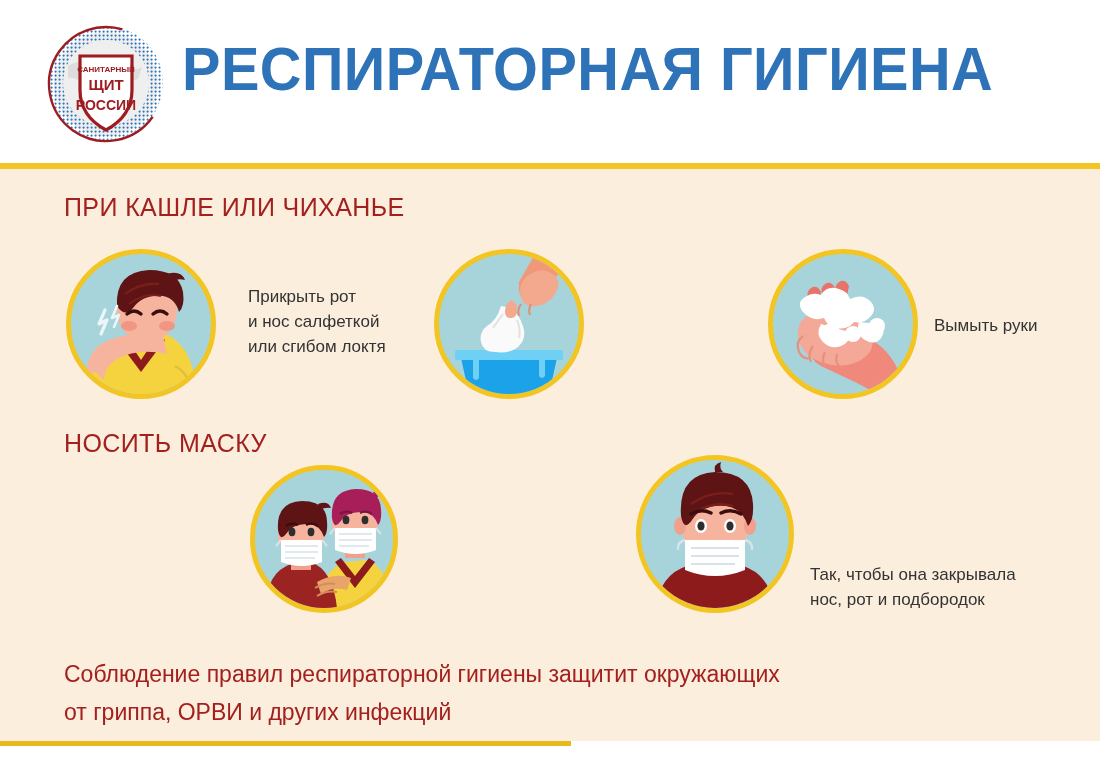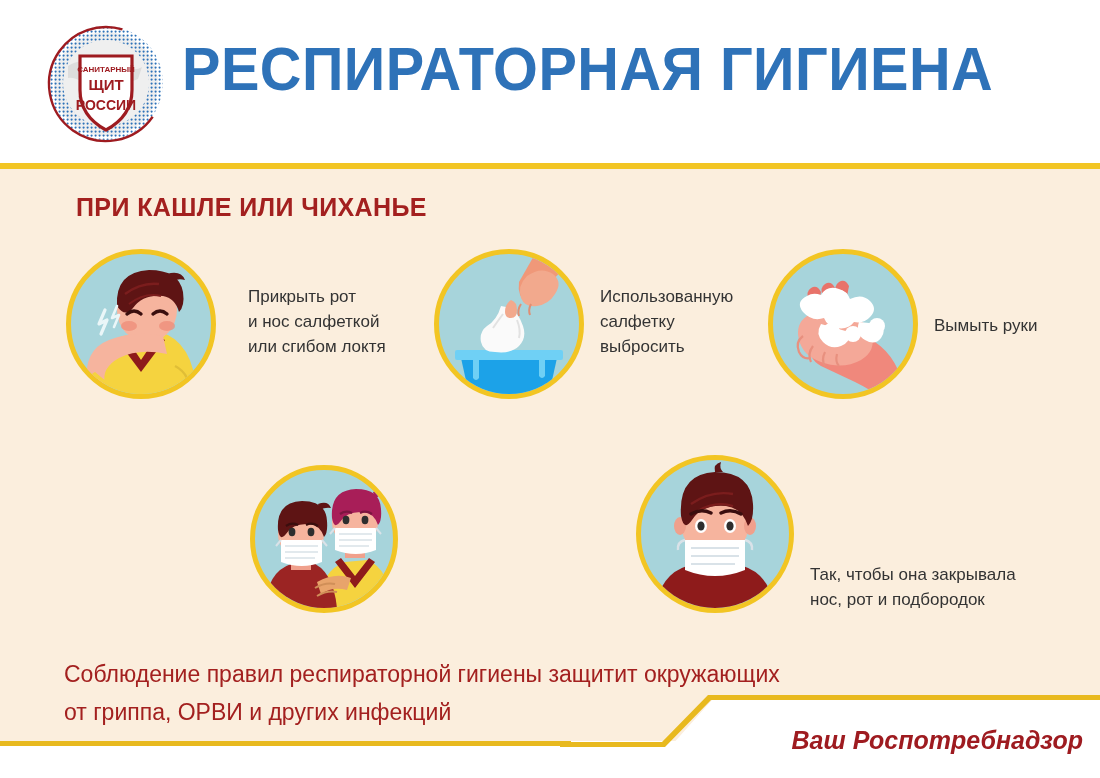--- a/index.html
+++ b/index.html
@@ -110,26 +110,25 @@
     font-style: italic;
     color: #9E1B20;
     font-family: "Liberation Sans Narrow", "Liberation Sans", sans-serif;
     white-space: nowrap;
   }
 
   
   .section-head {
     position: absolute;
     font-size: 25px;
-    font-weight: bold;
+    font-weight: normal;
     letter-spacing: 0.4px;
     color: #A3201F;
     font-family: "Liberation Sans Narrow", "Liberation Sans", sans-serif;
     white-space: nowrap;
-    margin-left: 12px;
   }
   #head-cough { left: 64px; top: 193px; }
   #head-mask  { left: 64px; top: 429px; }
 
   
   .circ {
     position: absolute;
     border-radius: 50%;
     background: #A7D4DB;
     border: 5px solid #F2C523;
@@ -263,23 +262,20 @@
       <path d="M96 0 q24 0 30 14 l-38 36 q-10 -8 -8 -22 Z" fill="#F09879"></path>
 
       <path d="M88 22 q14 -10 26 -2 q10 8 2 20 q-6 10 -18 12 q-12 2 -16 -8
                q-4 -12 6 -22 Z" fill="#F2A98D"></path>
 
       <path d="M72 46 q-6 4 -6 12 q0 6 6 6 q6 0 6 -8 q0 -8 -6 -10 Z" fill="#F2A98D"></path>
       <path d="M82 50 q-4 6 -2 12" stroke="#E08E74" stroke-width="2" fill="none"></path>
       <path d="M92 50 q-3 6 -1 11" stroke="#E08E74" stroke-width="2" fill="none"></path>
     </svg>
   </div>
-  <div class="caption" style="left:600px; top:284px;">Использованную
-салфетку
-выбросить</div>
 
   <div class="circ" style="left:768px; top:249px; width:150px; height:150px;">
     <svg width="140" height="140" viewBox="0 0 140 140">
 
       <path d="M132 140 q-6 -36 -30 -52 l-38 -12 q-20 -2 -26 14
                q-4 14 10 22 l34 16 q16 8 20 12 Z" fill="#F0887C"></path>
 
       <path d="M34 62 q-12 8 -8 24 q4 16 22 22 q22 8 40 -2
                q16 -10 10 -26 q-6 -16 -28 -20 l-36 2 Z" fill="#F4A898"></path>
 
@@ -300,20 +296,21 @@
       <circle cx="44" cy="50" r="8" fill="#FFFFFF"></circle>
       <circle cx="66" cy="46" r="10" fill="#FFFFFF"></circle>
       <circle cx="90" cy="54" r="9" fill="#FFFFFF"></circle>
       <circle cx="104" cy="72" r="8" fill="#FFFFFF"></circle>
       <circle cx="58" cy="78" r="9" fill="#FFFFFF"></circle>
       <circle cx="80" cy="80" r="8" fill="#FFFFFF"></circle>
     </svg>
   </div>
   <div class="caption" style="left:934px; top:313px;">Вымыть руки</div>
 
+  <div class="section-head" id="head-mask">НОСИТЬ МАСКУ</div>
 
   <div class="circ" style="left:250px; top:465px; width:148px; height:148px;">
     <svg width="138" height="138" viewBox="0 0 138 138">
 
       <path d="M62 138 q4 -38 28 -46 l22 -2 q22 8 26 48 Z" fill="#F5D33F"></path>
       <path d="M86 88 l14 18 l14 -18 l6 4 l-20 26 l-20 -26 Z" fill="#8E1B1B"></path>
       <path d="M90 74 h20 v14 h-20 Z" fill="#F0A08C"></path>
       <ellipse cx="100" cy="52" rx="23" ry="25" fill="#F6B49E"></ellipse>
       <path d="M77 48 q-2 -28 24 -29 q24 0 25 20 q1 12 -3 16
                q-4 -12 -15 -13 q-16 -1 -23 10 q-6 8 -8 -4 Z" fill="#A81E58"></path>
@@ -382,19 +379,14 @@
     </svg>
   </div>
   <div class="caption" style="left:810px; top:518px;margin-top:44px;">Так, чтобы она закрывала
 нос, рот и подбородок</div>
 
   <div id="footer-msg">Соблюдение правил респираторной гигиены защитит окружающих
 от гриппа, ОРВИ и других инфекций</div>
 
   <div class="rule-bottom-left"></div>
 
-  <div id="banner">
-    <div class="white-shape"></div>
-    <div class="yellow-edge"></div>
-    <div id="signature">Ваш Роспотребнадзор</div>
-  </div>
 
 </div>
 
 </body></html>

